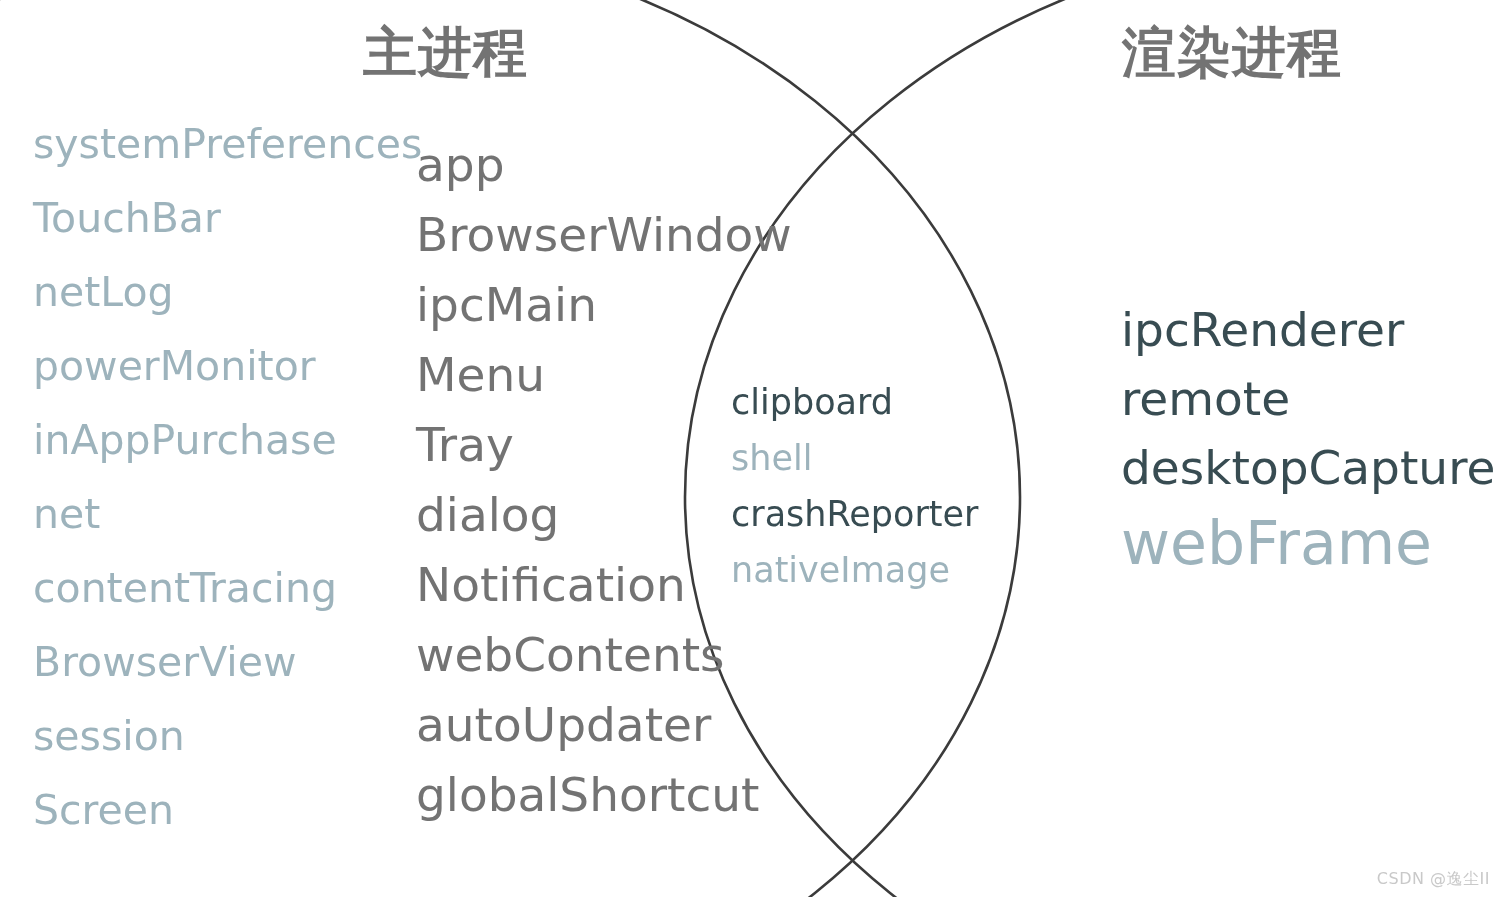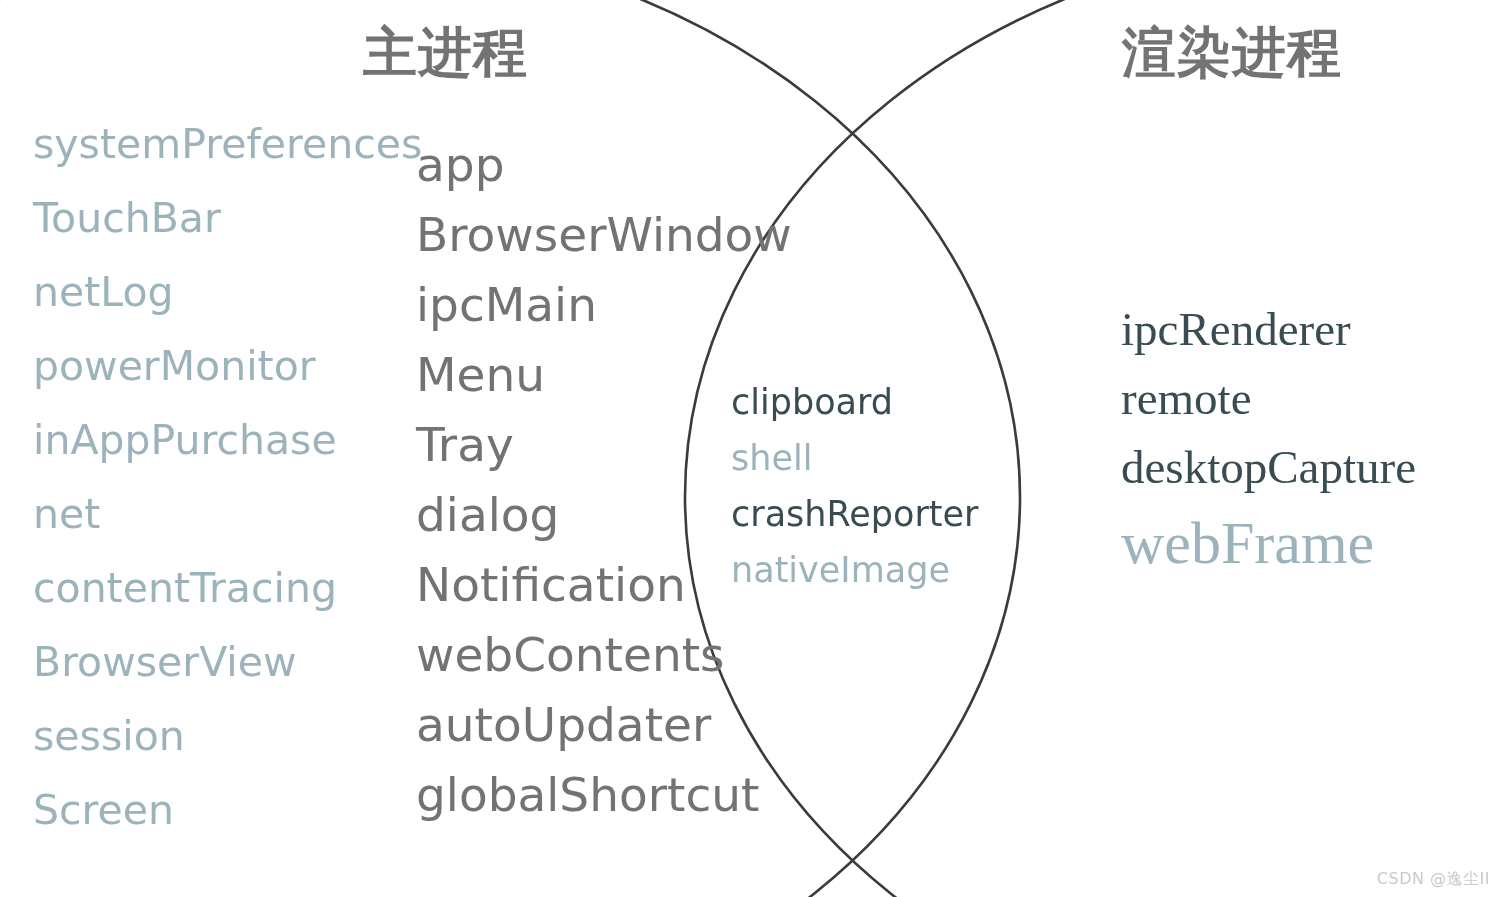--- a/index.html
+++ b/index.html
@@ -74,21 +74,20 @@
     margin-bottom: 21px;
   }
   .tone-dark  { color: #384c52; }
   .tone-light { color: #9db3bc; }
 
   
   #col-renderer { left: 1121px; top: 306px; }
   #col-renderer .api-item {
     font-size: 47px;
     margin-bottom: 22px;
-    font-family: Liberation Serif, serif;
   }
   #col-renderer .tone-light { font-size: 60px; }
 
   #watermark {
     position: absolute;
     right: 10px;
     bottom: 7px;
     font-family: "DejaVu Sans", "Liberation Sans", sans-serif;
     font-size: 16px;
     color: #c9c9c9;

